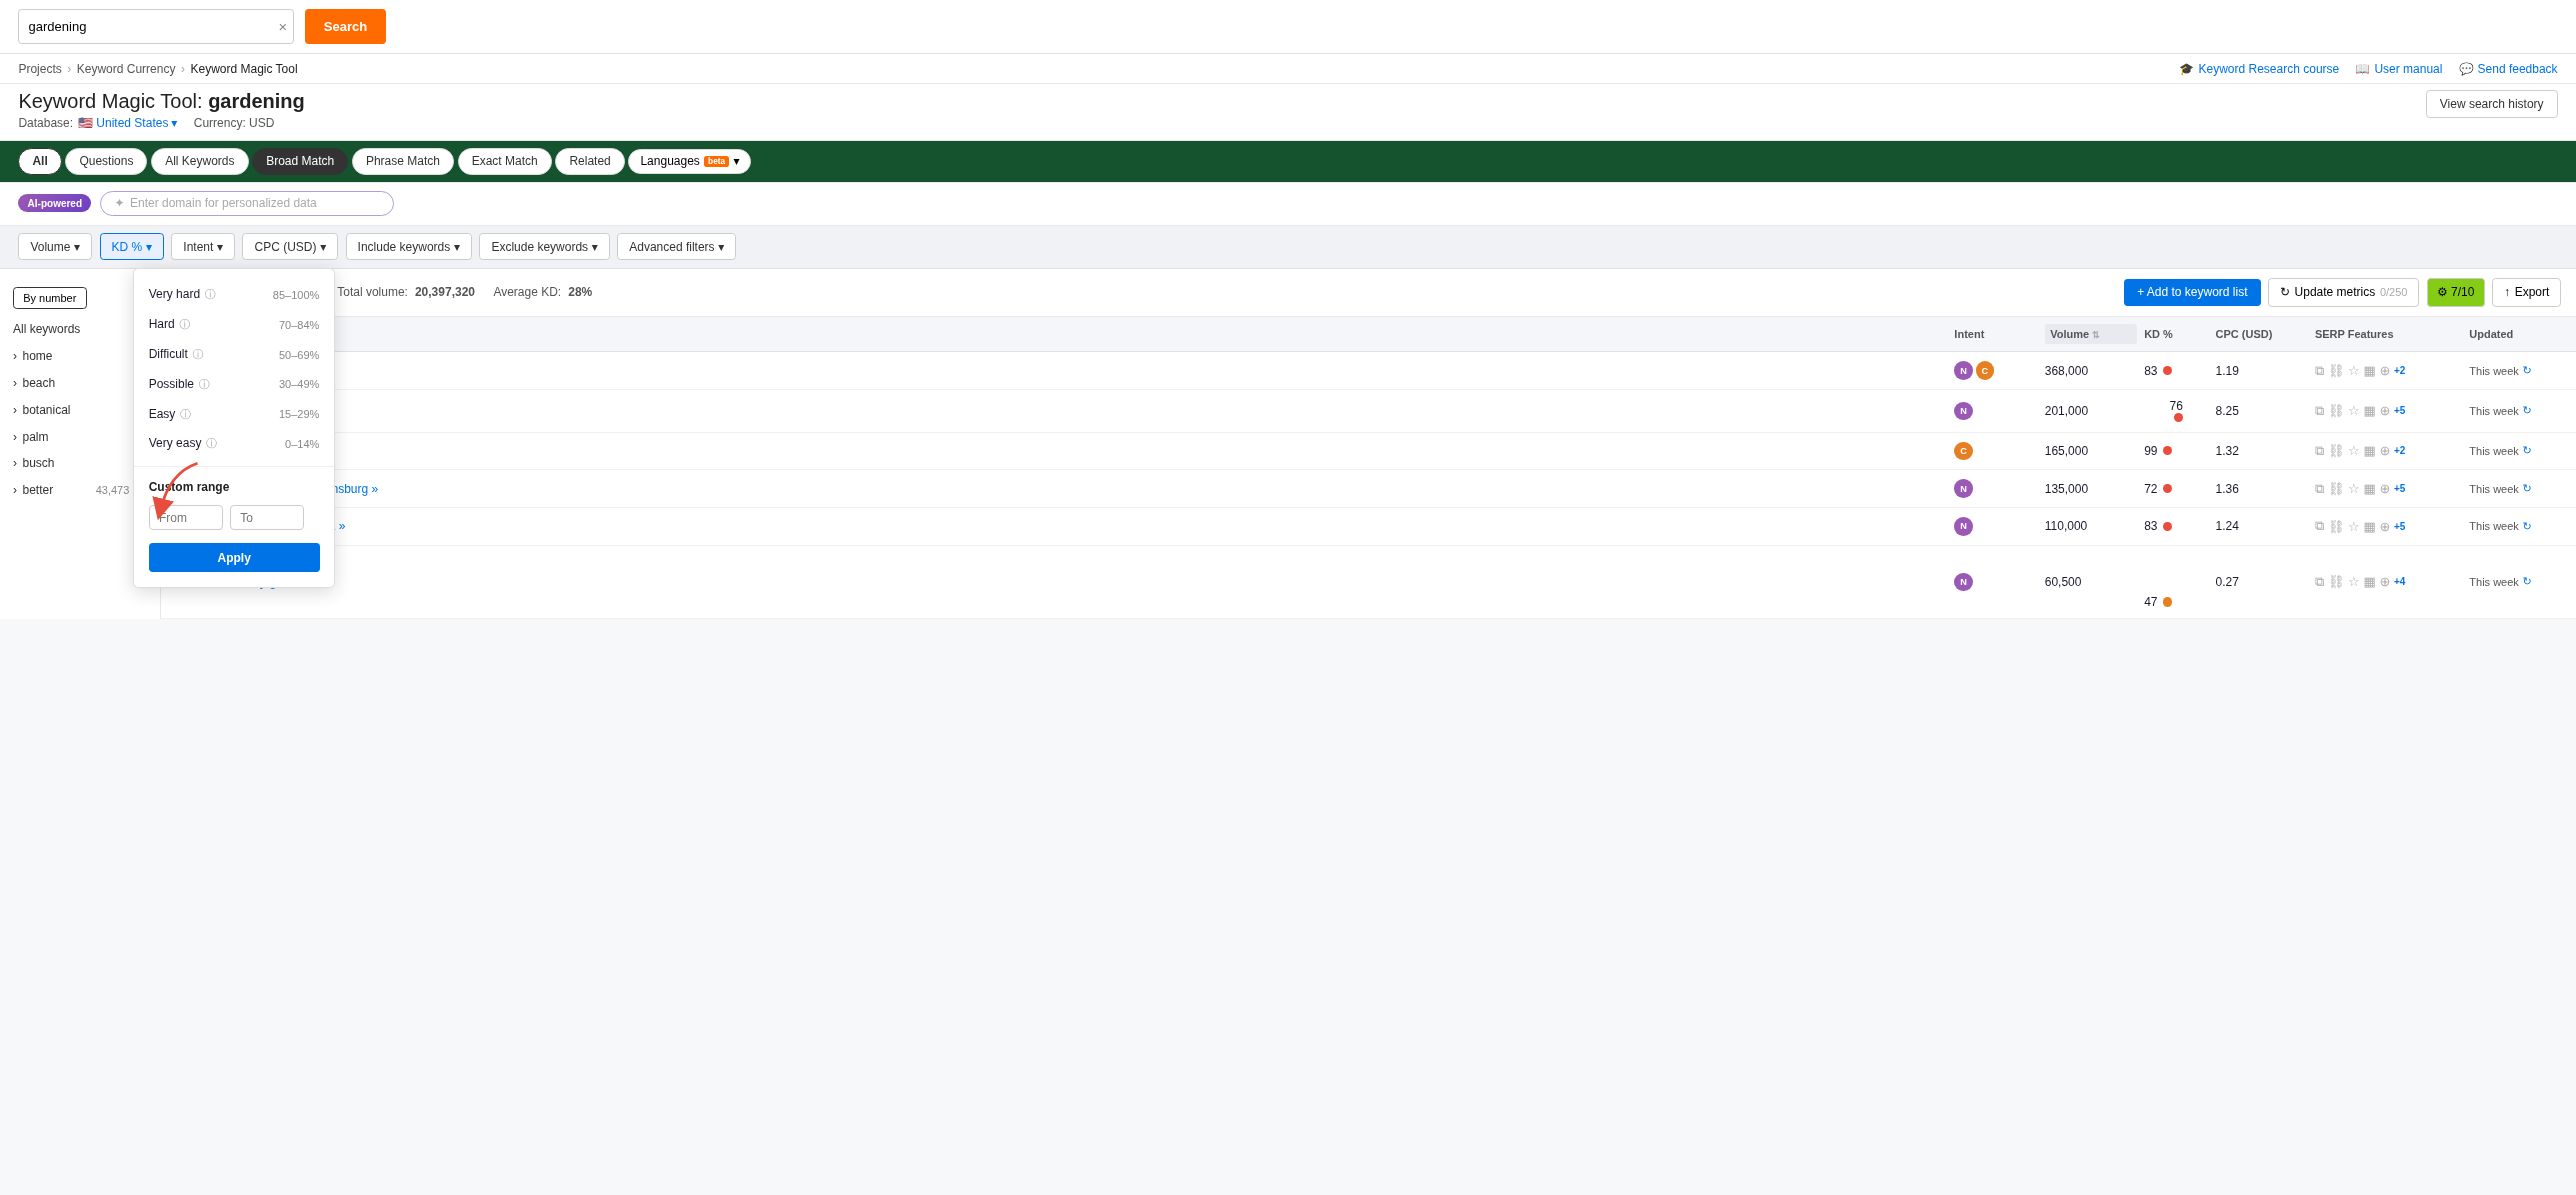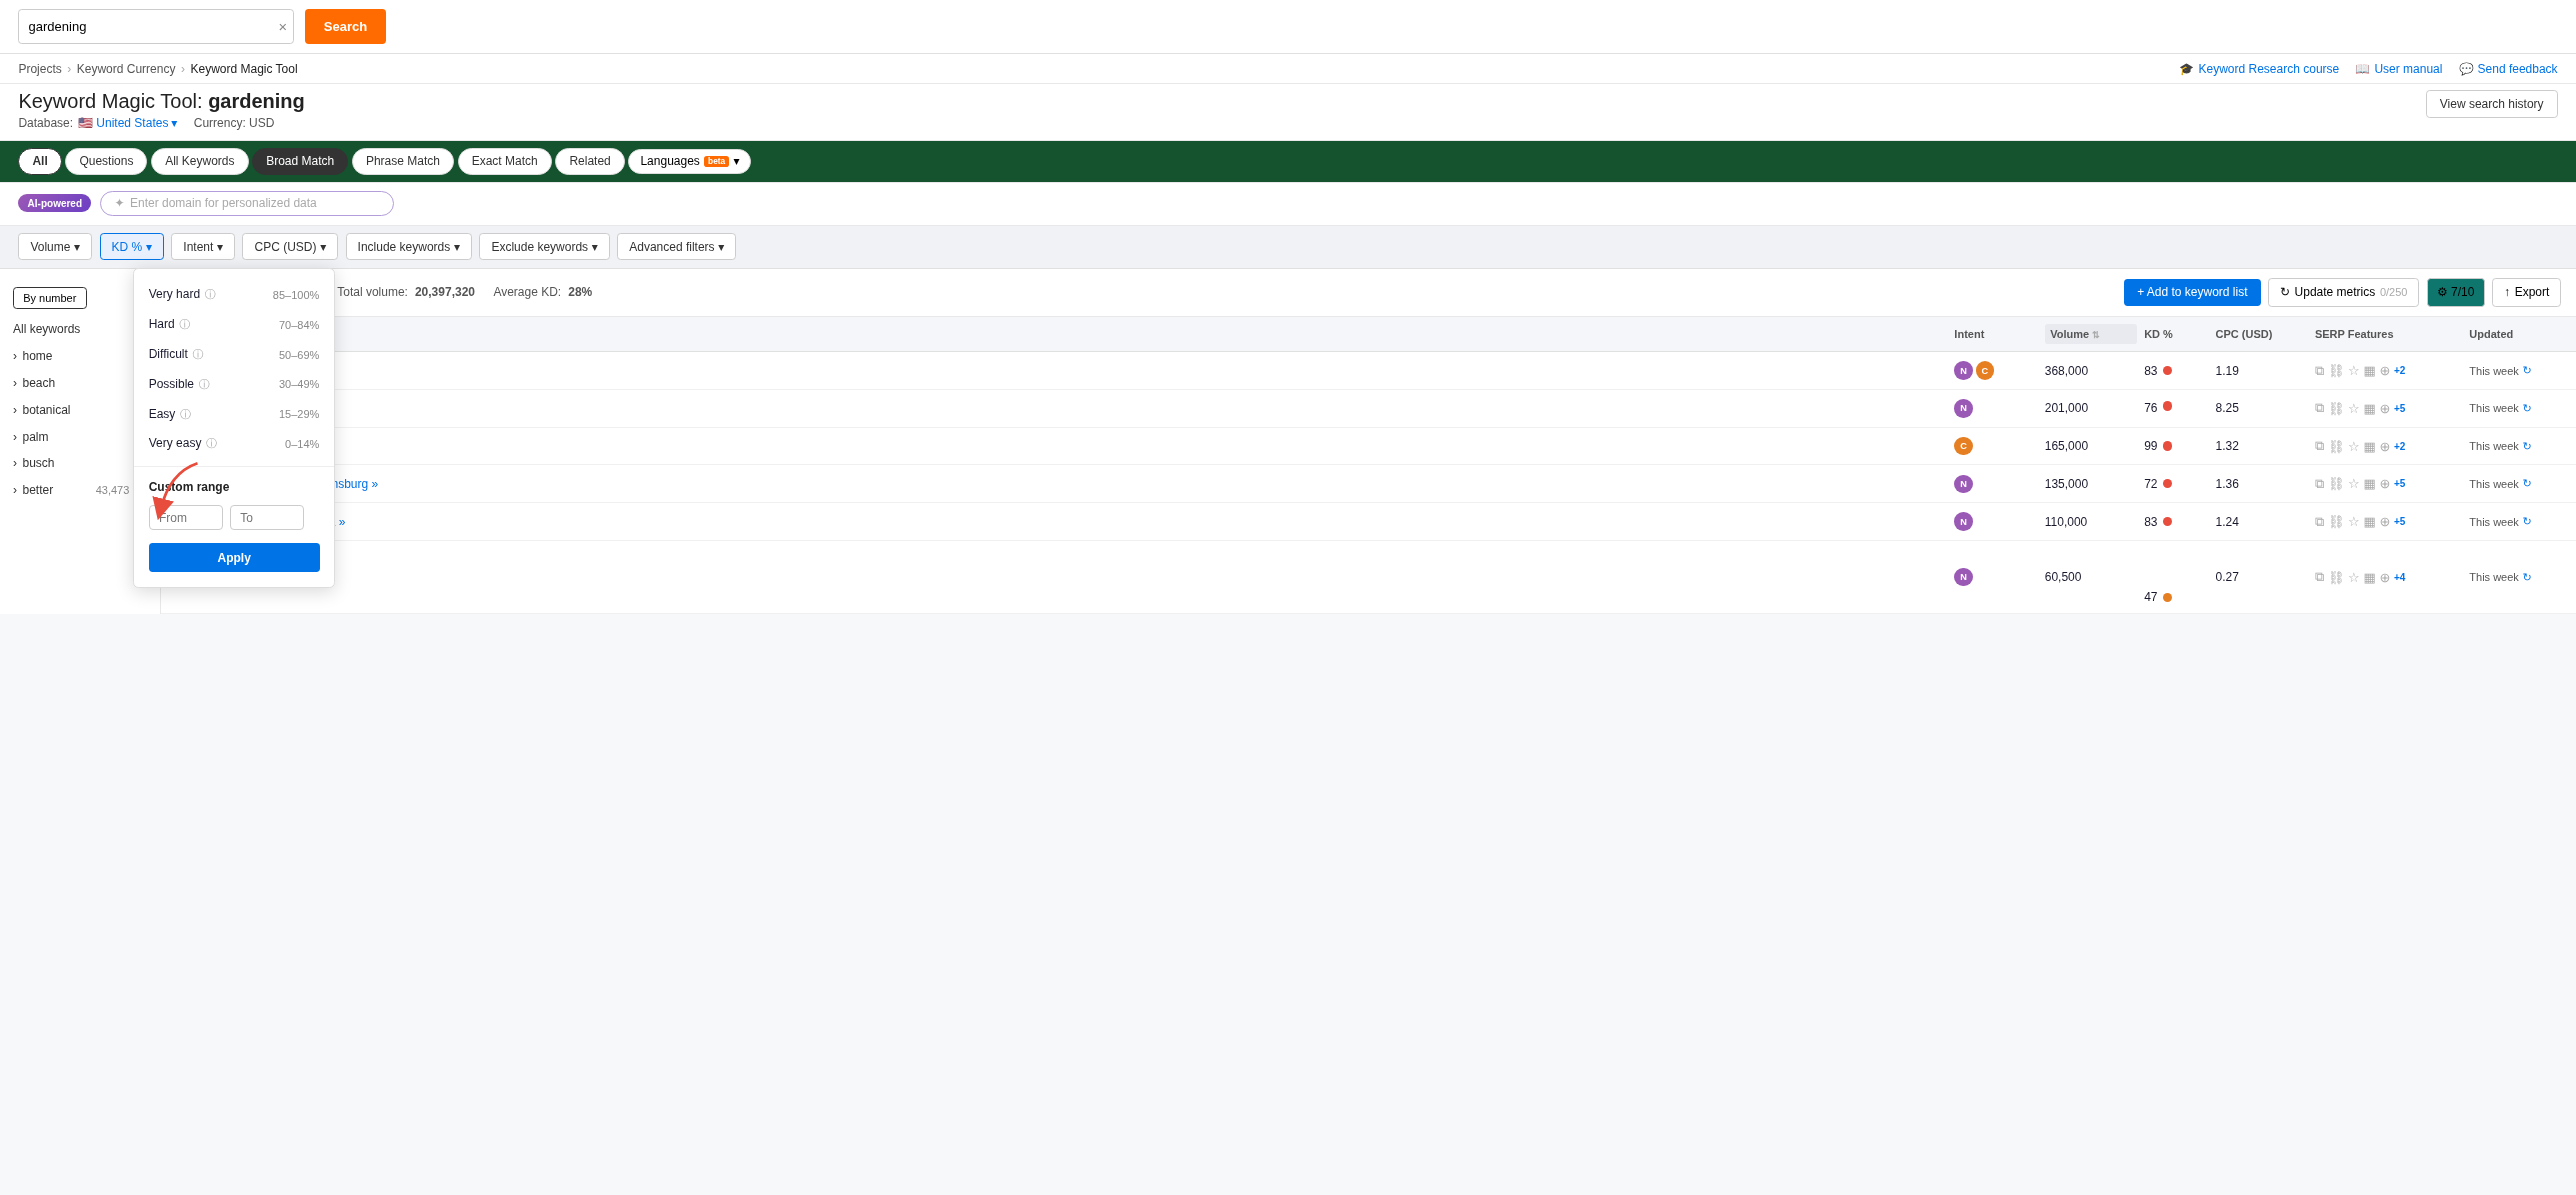--- a/index.html
+++ b/index.html
@@ -48,21 +48,21 @@
     .sidebar-item .count { color: #888; font-size: 11px; }
     .sidebar-by { padding: 7.4px 13px; font-size: 11px; }
     .by-number-btn { border: 0.9px solid #333; border-radius: 3.7px; padding: 3.7px 9.2px; font-size: 11px; background: #fff; cursor: pointer; }
 
     .content-area { flex: 1; overflow: hidden; }
 
     .stats-bar { display: flex; align-items: center; gap: 7.4px; padding: 9.2px 14.7px; background: #fff; border-bottom: 0.9px solid #e8e8e8; }
     .stats-text { font-size: 12px; color: #555; }
     .add-btn { background: #0073e6; color: #fff; border: none; border-radius: 3.7px; padding: 6.4px 13px; font-size: 12px; cursor: pointer; display: flex; align-items: center; gap: 4.6px; white-space: nowrap; }
     .update-btn { border: 0.9px solid #ccc; background: #fff; border-radius: 3.7px; padding: 6.4px 11px; font-size: 12px; cursor: pointer; display: flex; align-items: center; gap: 4.6px; white-space: nowrap; }
-    .settings-btn { border: 0.9px solid #ccc; background: #0f766e; border-radius: 3.7px; padding: 6.4px 9.2px; font-size: 12px; cursor: pointer; }
+    .settings-btn { border: 0.9px solid #ccc; background: #84cc16; border-radius: 3.7px; padding: 6.4px 9.2px; font-size: 12px; cursor: pointer; }
     .export-btn { border: 0.9px solid #ccc; background: #fff; border-radius: 3.7px; padding: 6.4px 11px; font-size: 12px; cursor: pointer; display: flex; align-items: center; gap: 4.6px; }
     .stats-spacer { flex: 1; }
 
     .table-header { display: grid; grid-template-columns: 37px 1fr 83px 92px 64px 92px 147px 92px; background: #f5f6fa; border-bottom: 1.8px solid #e0e0e0; padding: 7.4px 14.7px; font-size: 11px; font-weight: 600; color: #555; align-items: center; gap: 7.4px; }
     .table-row { display: grid; grid-template-columns: 37px 1fr 83px 92px 64px 92px 147px 92px; padding: 9.2px 14.7px; border-bottom: 0.9px solid #f0f0f0; font-size: 12px; align-items: center; gap: 7.4px; background: #fff; }
 
     .kw-link { color: #0073e6; text-decoration: none; font-size: 12px; }
 
     .intent-badge { display: inline-flex; align-items: center; justify-content: center; width: 18.4px; height: 18.4px; border-radius: 50%; font-size: 9.2px; font-weight: 700; color: #fff; }
     .intent-n { background: #9b59b6; }
@@ -383,21 +383,21 @@
       <div class="table-row">
         <div style="display:flex;align-items:center;gap:3.7px;">
           <input type="checkbox" class="checkbox" style="">
           <span class="plus-circle">⊕</span>
         </div>
         <a href="#" class="kw-link">longwood gardens »</a>
         <div style="display:flex;gap:2.8px;">
           <span class="intent-badge intent-n">N</span>
         </div>
         <div>201,000</div>
-        <div style="display:flex;align-items:flex-start;">
+        <div style="display:flex;align-items:center;flex-direction:column;">
           <span>76</span>
           <span class="kd-dot kd-red"></span>
         </div>
         <div>8.25</div>
         <div class="serp-icons">
           <span class="serp-icon">⧉</span>
           <span class="serp-icon">⛓</span>
           <span class="serp-icon">☆</span>
           <span class="serp-icon">▦</span>
           <span class="serp-icon">⊕</span>

